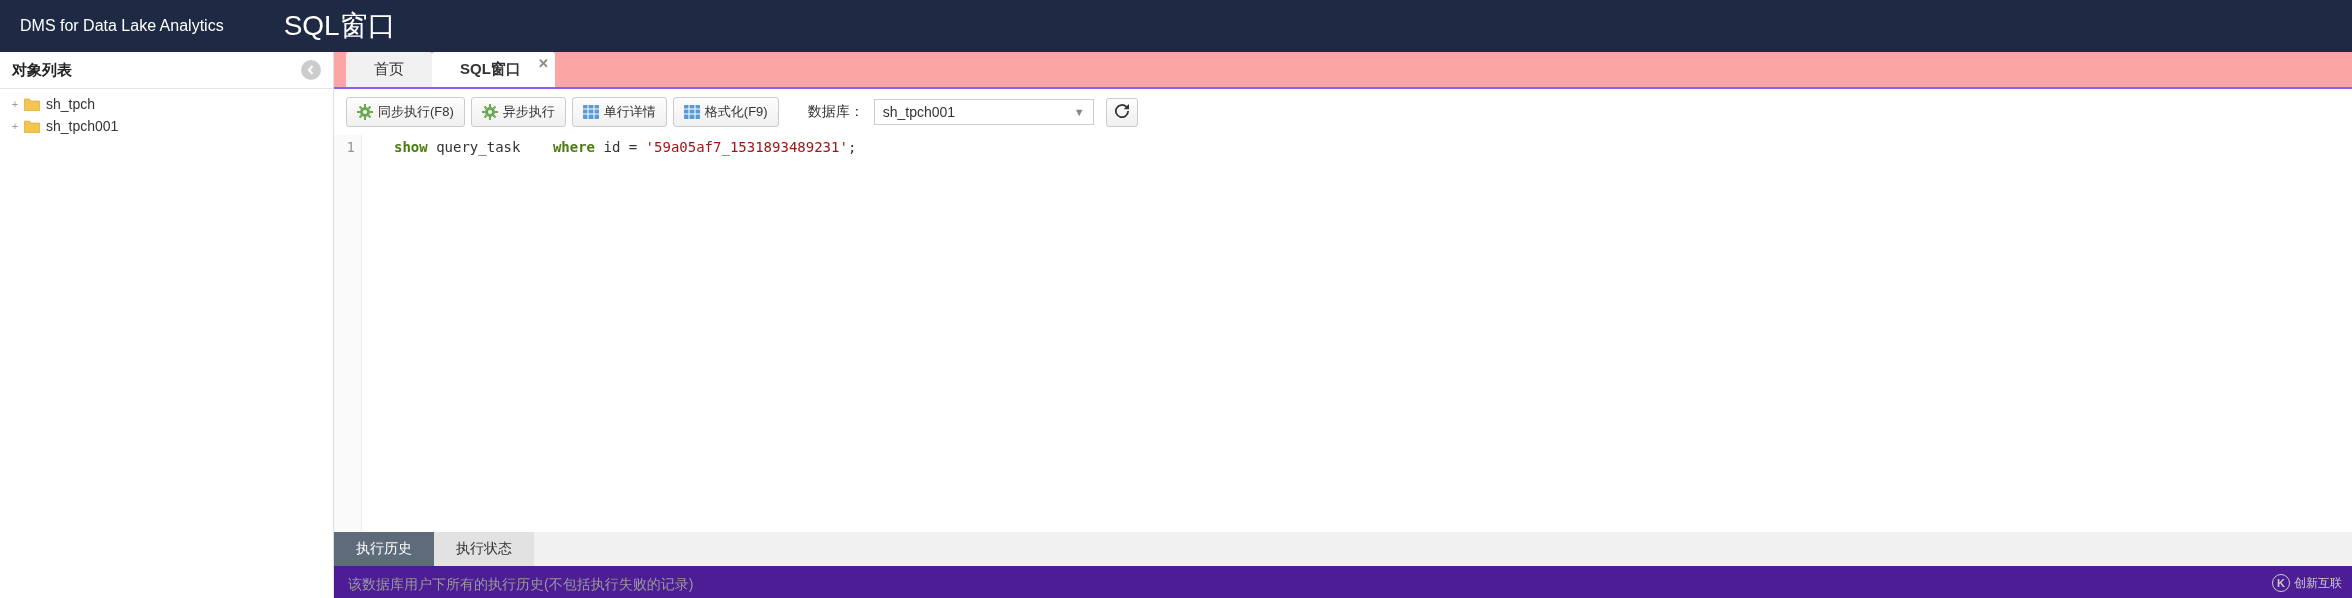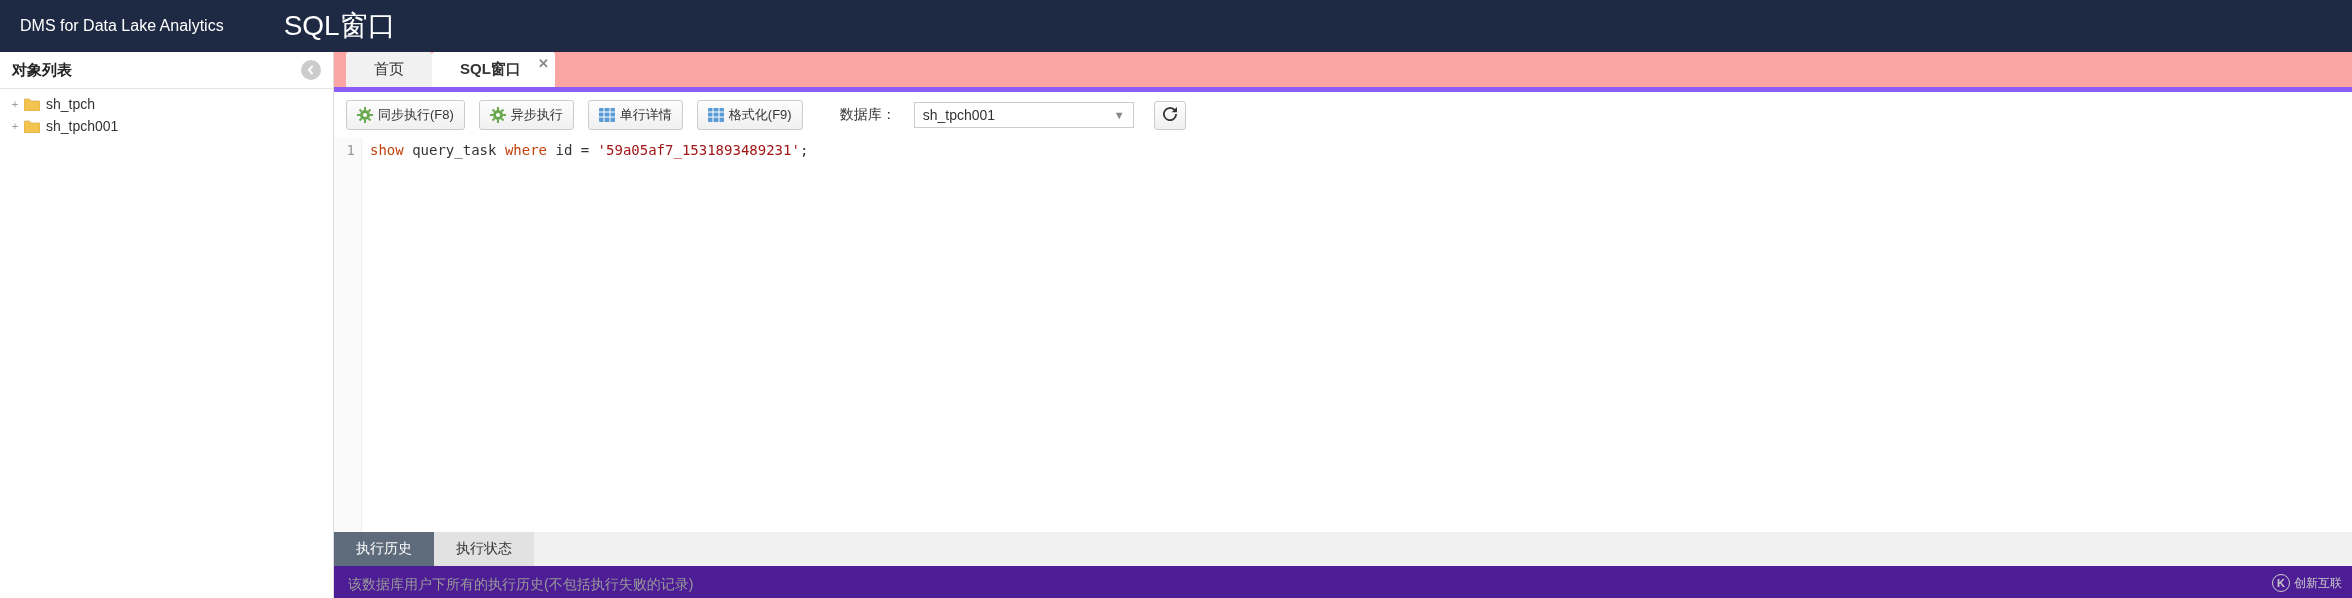--- a/index.html
+++ b/index.html
@@ -73,22 +73,22 @@
       position: absolute; right: 6px; top: 4px;
       font-size: 13px; color: #888; cursor: pointer;
     }
     .tab.has-close { padding-right: 34px; }
     
     .toolbar {
       display: flex;
       align-items: center;
       padding: 8px 12px;
       background: #fff;
-      gap: 14px;
-      border-top: 5px solid #8b5cf6;
+      gap: 6px;
+      border-top: 2px solid #8b5cf6;
     }
     .tbtn {
       display: inline-flex; align-items: center;
       padding: 5px 10px;
       border: 1px solid #ccc;
       border-radius: 3px;
       background: linear-gradient(#fdfdfd, #f0f0f0);
       cursor: pointer;
       font-size: 13px;
       color: #333;
@@ -121,21 +121,21 @@
     .gutter {
       width: 28px;
       text-align: right;
       padding: 4px 6px 4px 0;
       color: #999;
       background: #fafafa;
       border-right: 1px solid #eee;
       user-select: none;
     }
     .code { padding: 4px 8px; white-space: pre; }
-    .kw { color: #c2410c; font-weight: 400; }
+    .kw { color: #4d7c0f; font-weight: 700; margin-left: 24px; }
     .str { color: #a31515; }
     .punct { color: #333; }
     
     .bottom-tabs {
       display: flex;
       background: #f1f1f1;
     }
     .btab {
       padding: 8px 22px;
       cursor: pointer;

